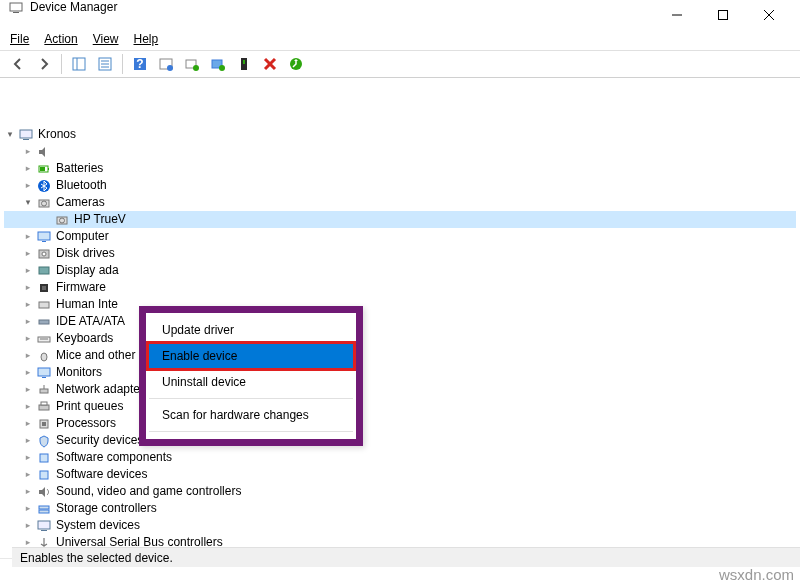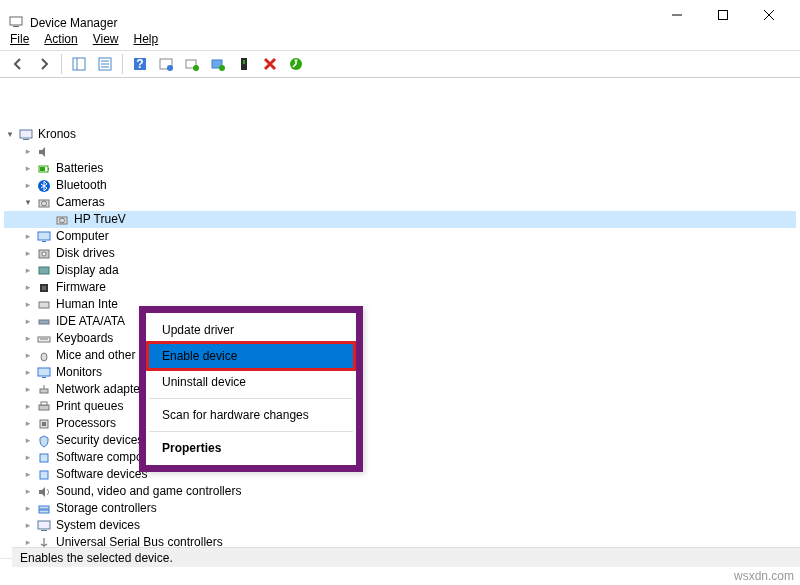--- a/index.html
+++ b/index.html
@@ -1,18 +1,18 @@
 <!DOCTYPE html>
 <html><head>
 <meta charset="utf-8">
 <style>
 * { box-sizing: border-box; margin: 0; padding: 0; font-family: "Segoe UI", Tahoma, sans-serif; font-size: 12px; }
 body { width: 800px; height: 585px; background: #fff; position: relative; overflow: hidden; }
 
-.titlebar { display: flex; align-items: flex-end; height: 30px; padding: 0 8px; }
+.titlebar { display: flex; align-items: flex-start; height: 30px; padding: 0 8px; }
 .titlebar .title-icon { width: 16px; height: 16px; margin-right: 6px; }
 .titlebar .title { flex: 1; }
 .win-controls { display: flex; gap: 0; }
 .win-btn { width: 46px; height: 30px; display: flex; align-items: center; justify-content: center; }
 .win-btn svg { width: 10px; height: 10px; }
 
 .menubar { display: flex; gap: 15px; padding: 2px 10px 4px; text-decoration: underline; }
 .menubar span { cursor: default; }
 
 .toolbar { display: flex; align-items: center; height: 28px; padding: 2px 6px; border-top: 1px solid #e0e0e0; border-bottom: 1px solid #d0d0d0; gap: 2px; background: #fff; }
@@ -32,21 +32,21 @@
 .indent-2 { padding-left: 36px; }
 
 .context-menu { position: absolute; left: 139px; top: 186px; width: 224px; background: #fff; border: 7px solid #701a75; box-shadow: 2px 2px 6px rgba(0,0,0,0.15); padding: 4px 2px; z-index: 10; }
 .ctx-item { padding: 6px 14px; cursor: default; }
 .ctx-item.highlighted { background: #0078d7; color: #000000; outline: 3px solid #e02020; outline-offset: -1px; }
 .ctx-sep { height: 1px; background: #e0e0e0; margin: 3px 1px; }
 .ctx-item.bold { font-weight: bold; }
 
 .statusbar { position: absolute; bottom: 18px; left: 12px; right: 0; height: 20px; padding: 2px 8px; border-top: 1px solid #e0e0e0; background: #f0f0f0; display: flex; align-items: center; }
 
-.watermark { position: absolute; bottom: 2px; right: 6px; font-size: 12px; color: #999; margin-top: 8px; }
+.watermark { position: absolute; bottom: 2px; right: 6px; font-size: 15px; color: #999; margin-top: 8px; }
 
 .rule { position:absolute; left:0; right:0; top:558px; height:1px; background:#e8e8e8;}
 </style>
 </head>
 <body>
 
 <div class="titlebar">
   <span class="title-icon">
     <svg viewBox="0 0 16 16">
         <rect x="2" y="3" width="12" height="8" fill="#fff" stroke="#666"></rect>
@@ -399,21 +399,20 @@
       </div>
     </div>
 
   <div class="context-menu">
     <div class="ctx-item">Update driver</div>
     <div class="ctx-item highlighted">Enable device</div>
     <div class="ctx-item">Uninstall device</div>
     <div class="ctx-sep"></div>
     <div class="ctx-item">Scan for hardware changes</div>
     <div class="ctx-sep"></div>
-    <div class="ctx-item bold">Properties</div>
   </div>
 </div>
 
 <div class="rule"></div>
 
 <div class="statusbar">
   <span>Enables the selected device.</span>
 </div>
 
 <div class="watermark">wsxdn.com</div>

